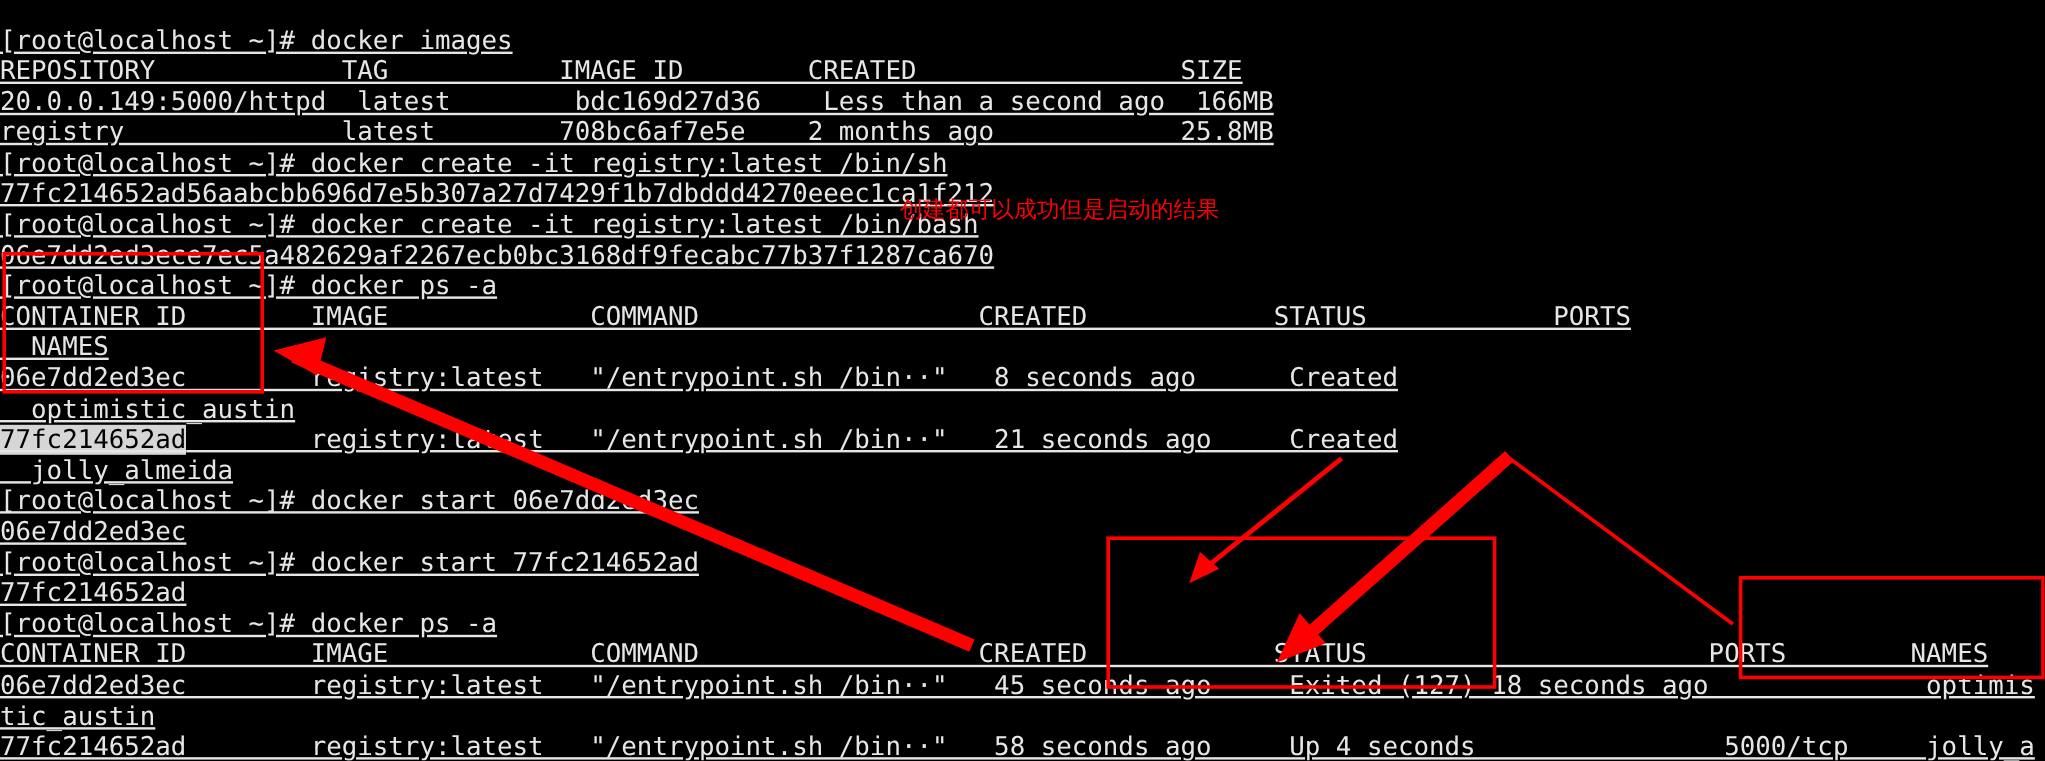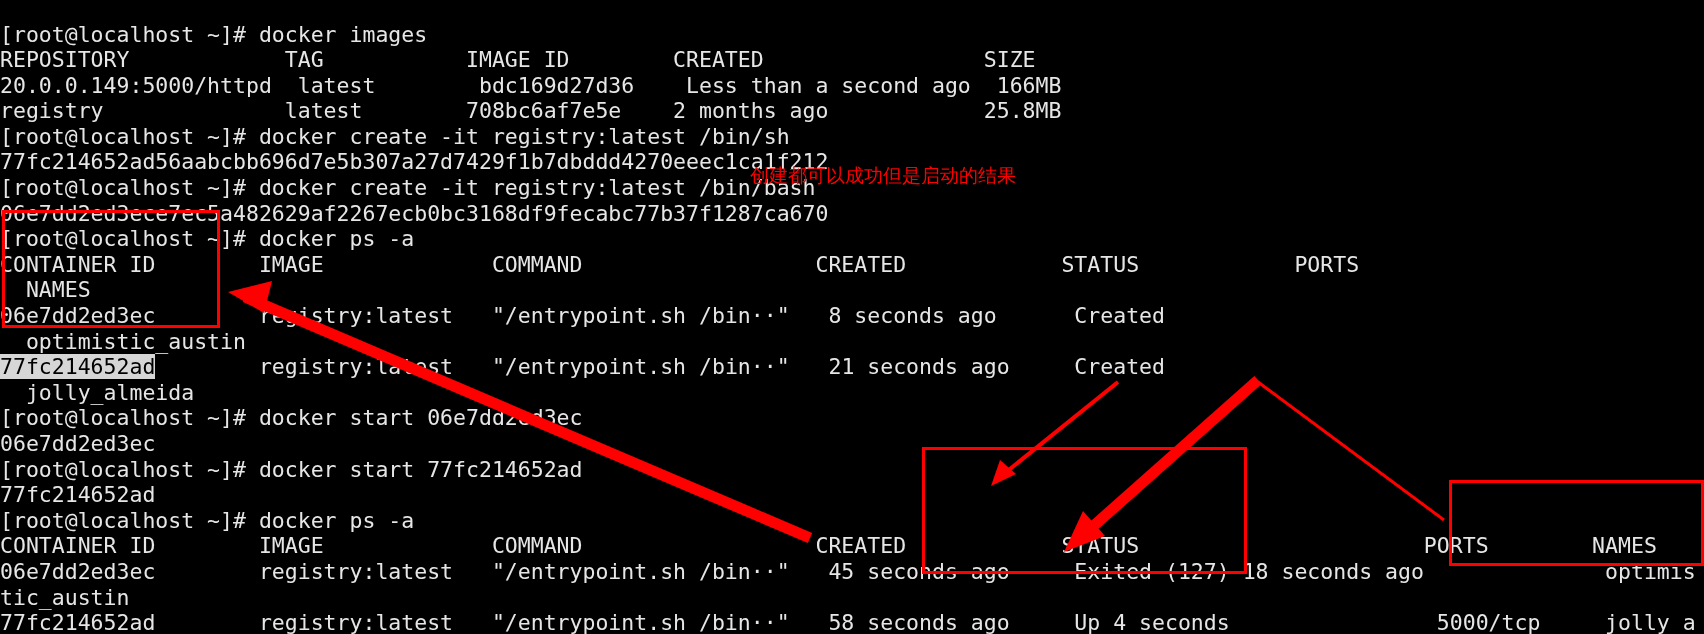--- a/index.html
+++ b/index.html
@@ -7,21 +7,21 @@
     width:1704px;height:634px;overflow:hidden;position:relative;
     font-family:"DejaVu Sans Mono","Liberation Mono",monospace;
   }
   #term{
     position:absolute;left:0;top:0;width:1704px;height:634px;
     background:#000;color:#e6e6e6;
     font-size:21.5px;line-height:25.6px;
     letter-spacing:0px;
     white-space:pre;
   }
-  .line{height:25.6px;white-space:pre;}
+  .line{height:25.6px;white-space:pre;text-decoration:underline;}
   .sel{background:#d6d6d6;color:#000;}
   
   #overlay{position:absolute;left:0;top:0;width:1704px;height:634px;pointer-events:none;}
   .cn{
     position:absolute;color:#f00;white-space:pre;
     font-family:"DejaVu Sans","Liberation Sans",sans-serif;
     font-size:19px;line-height:25px;font-weight:400;
   }
   .box{position:absolute;border:3px solid #f00;box-sizing:border-box;}
 </style>

